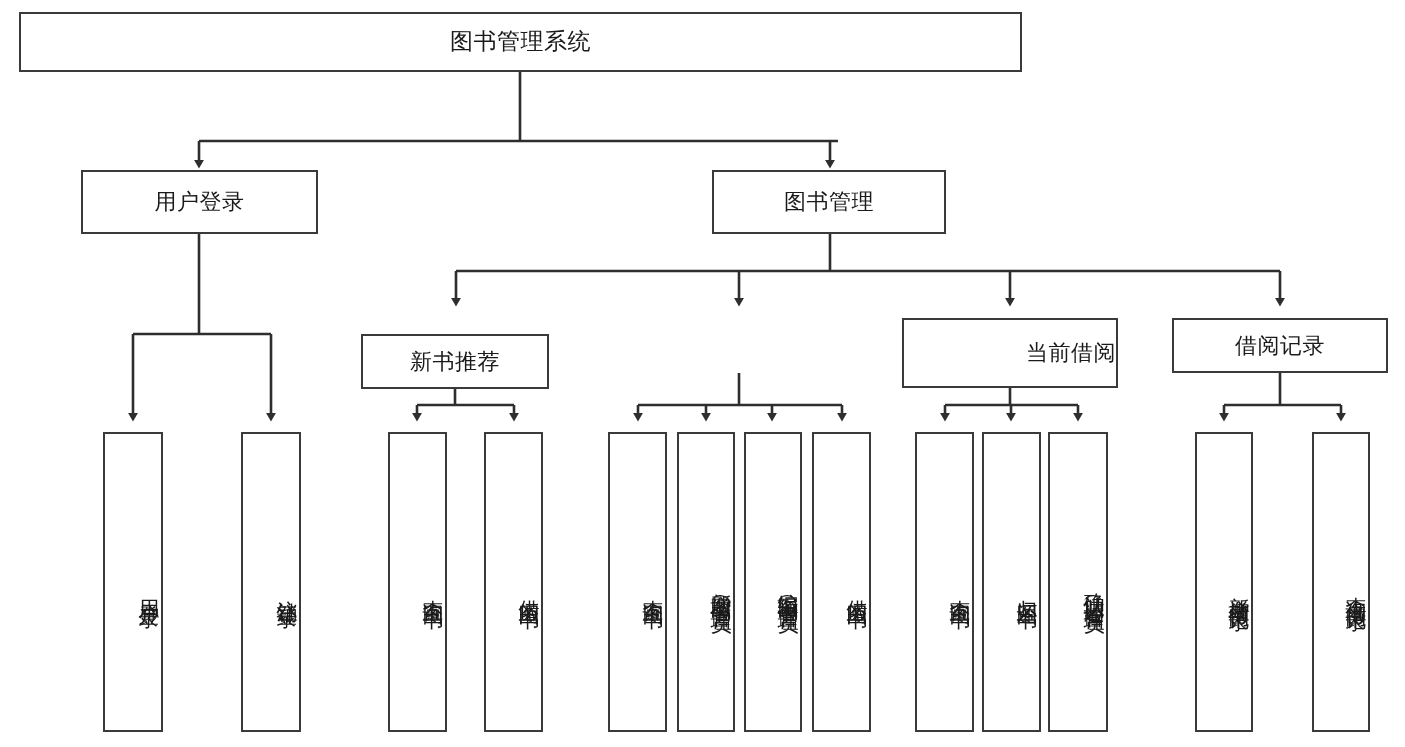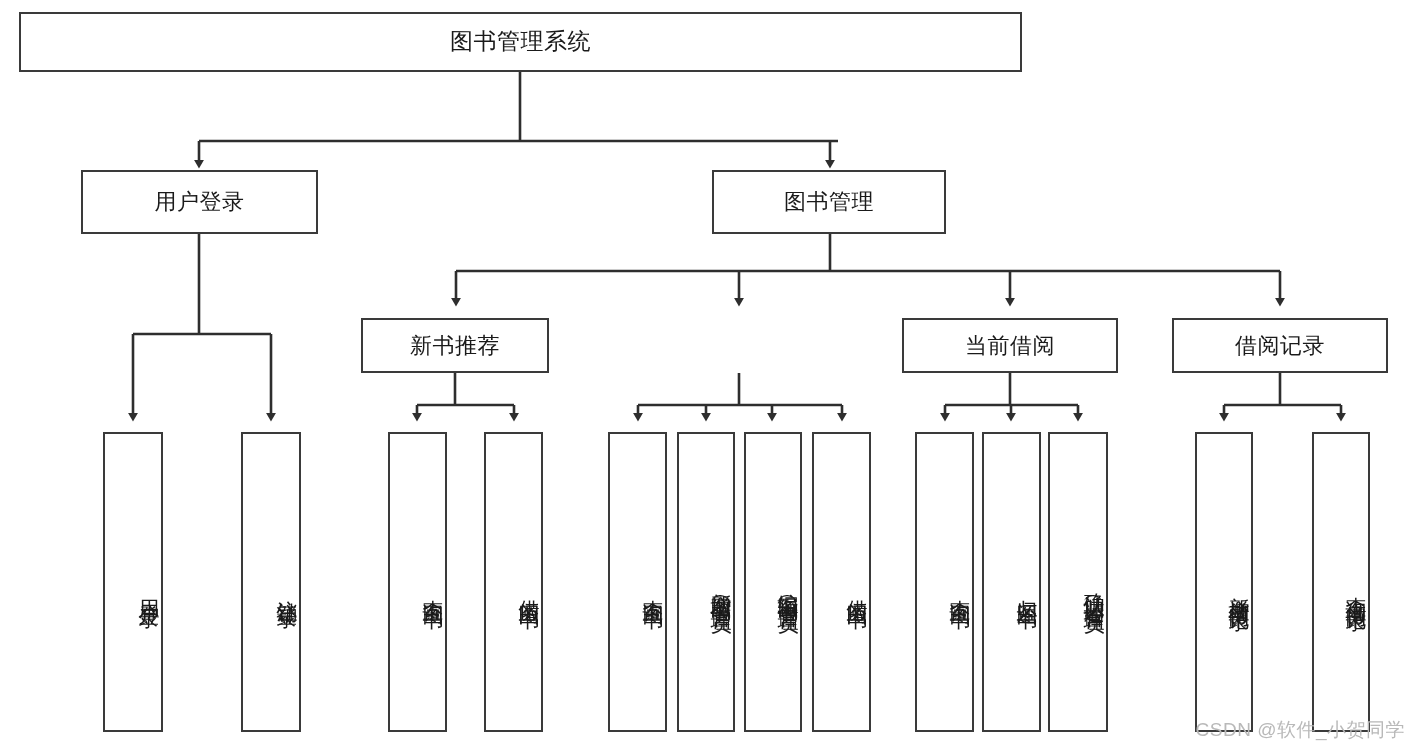--- a/index.html
+++ b/index.html
@@ -128,24 +128,24 @@
     <span>图书管理系统</span>
   </div>
 
   <div class="node h" style="left:81px; top:170px; width:237px; height:64px;">
     <span>用户登录</span>
   </div>
   <div class="node h" style="left:712px; top:170px; width:234px; height:64px;">
     <span>图书管理</span>
   </div>
 
-  <div class="node h" style="left:361px; top:318px; width:188px; height:55px;">
+  <div class="node h" style="left:361px; top:334px; width:188px; height:55px;">
     <span>新书推荐</span>
   </div>
-  <div class="node h" style="left:902px; top:318px; width:216px; height:55px;">
+  <div class="node h" style="left:902px; top:318px; width:216px; height:70px;justify-content:flex-end;">
     <span>当前借阅</span>
   </div>
   <div class="node h" style="left:1172px; top:318px; width:216px; height:55px;">
     <span>借阅记录</span>
   </div>
 
   <div class="node v" style="left:103px; top:432px; width:60px; height:300px;">
     <span class="vtext">用户登录</span>
   </div>
   <div class="node v" style="left:241px; top:432px; width:60px; height:300px;">
@@ -182,15 +182,14 @@
     <span class="vtext">确认归还（管理员）</span>
   </div>
 
   <div class="node v" style="left:1195px; top:432px; width:58px; height:300px;">
     <span class="vtext">新增借阅记录</span>
   </div>
   <div class="node v" style="left:1312px; top:432px; width:58px; height:300px;">
     <span class="vtext">查询借阅记录</span>
   </div>
 
-  <div class="watermark">CSDN @软件_小贺同学</div>
 
 </div>
 
 </body></html>

